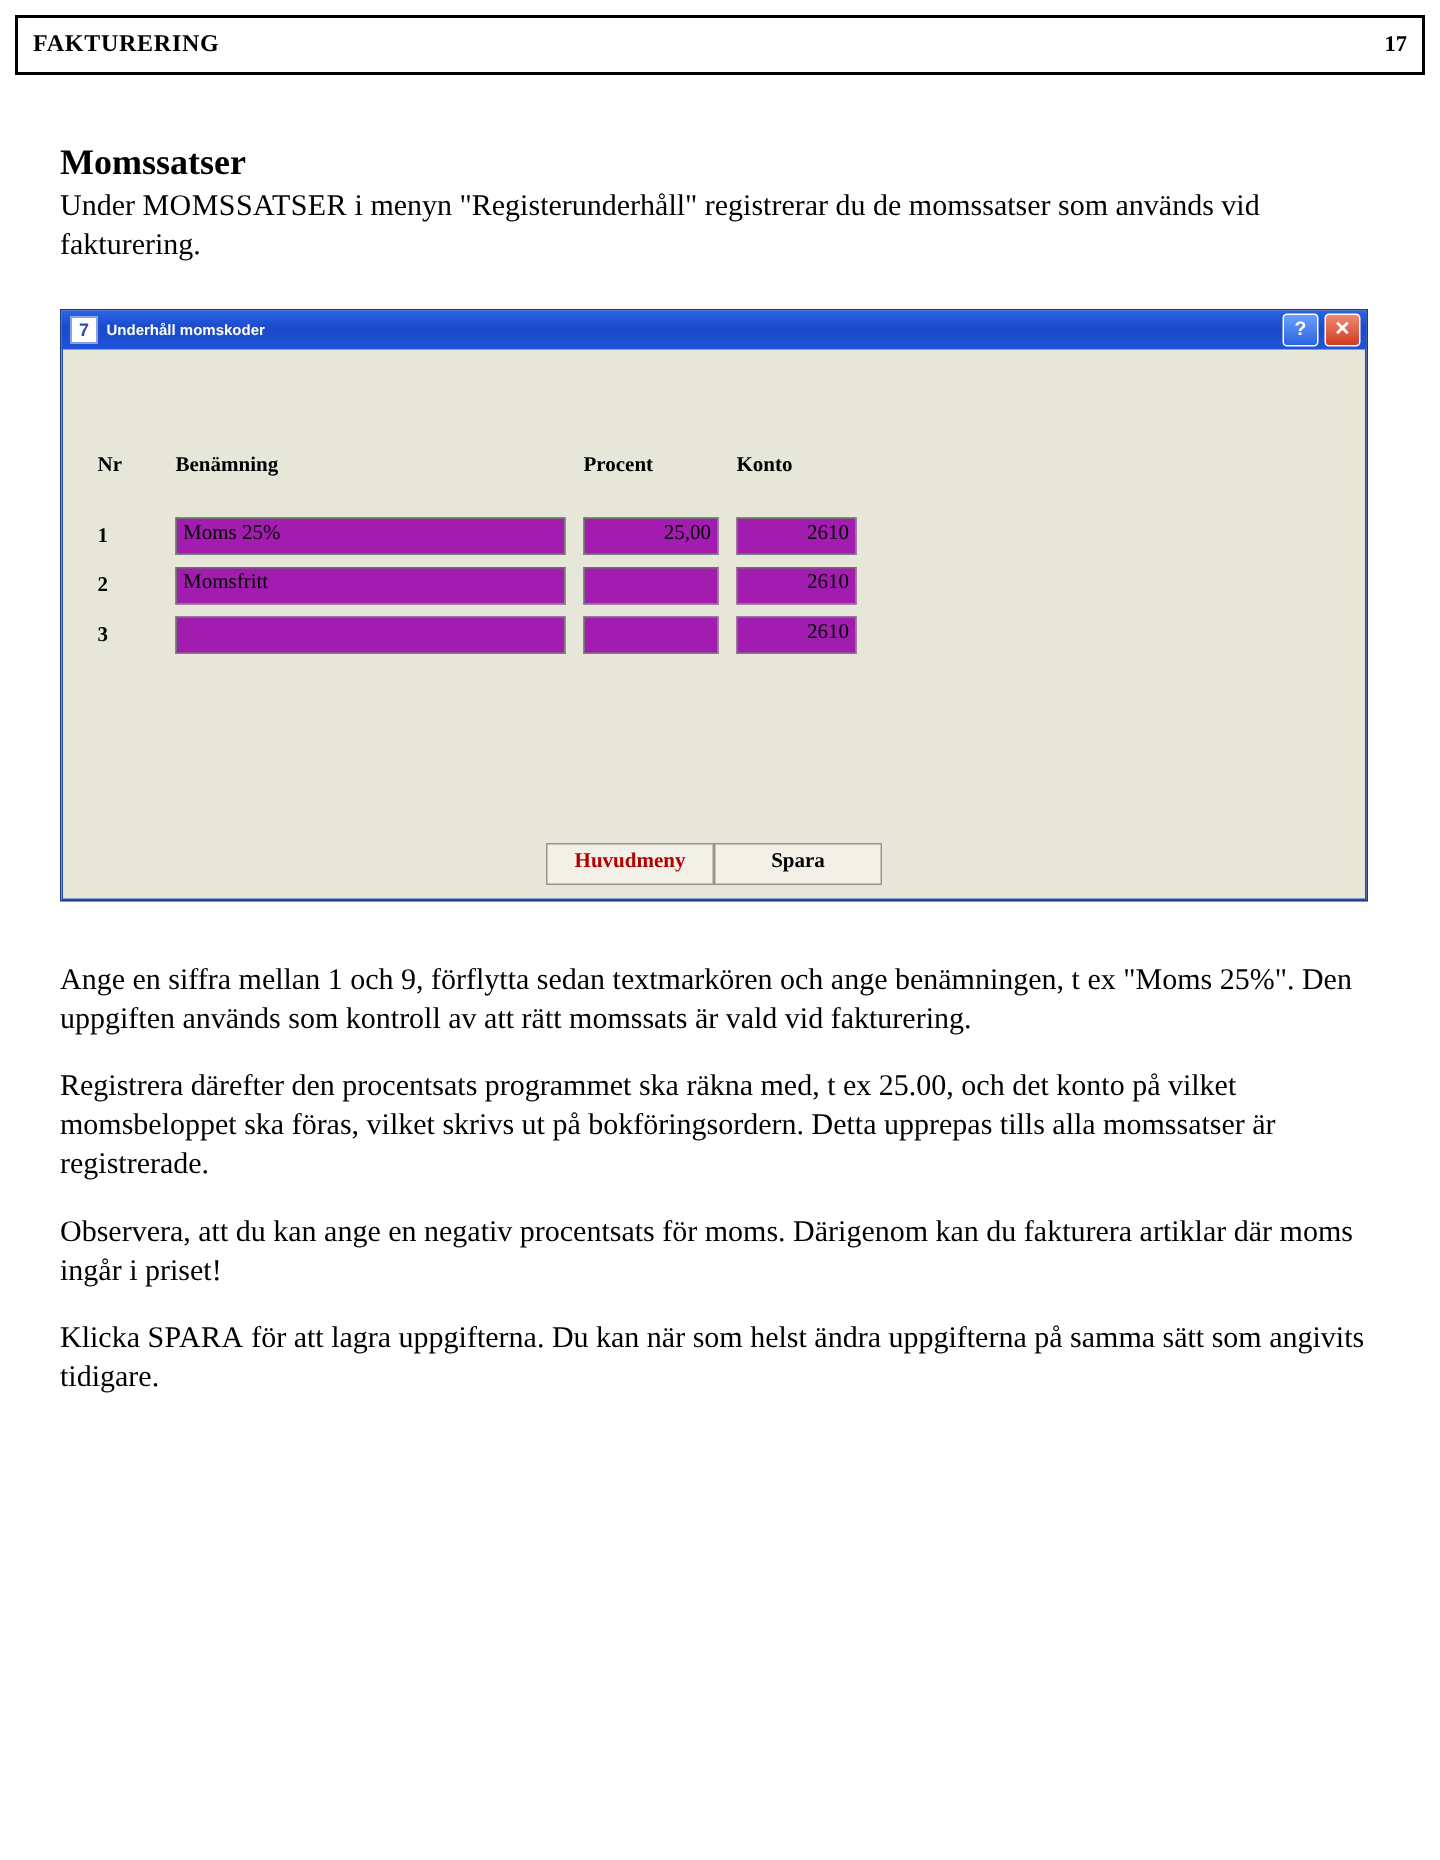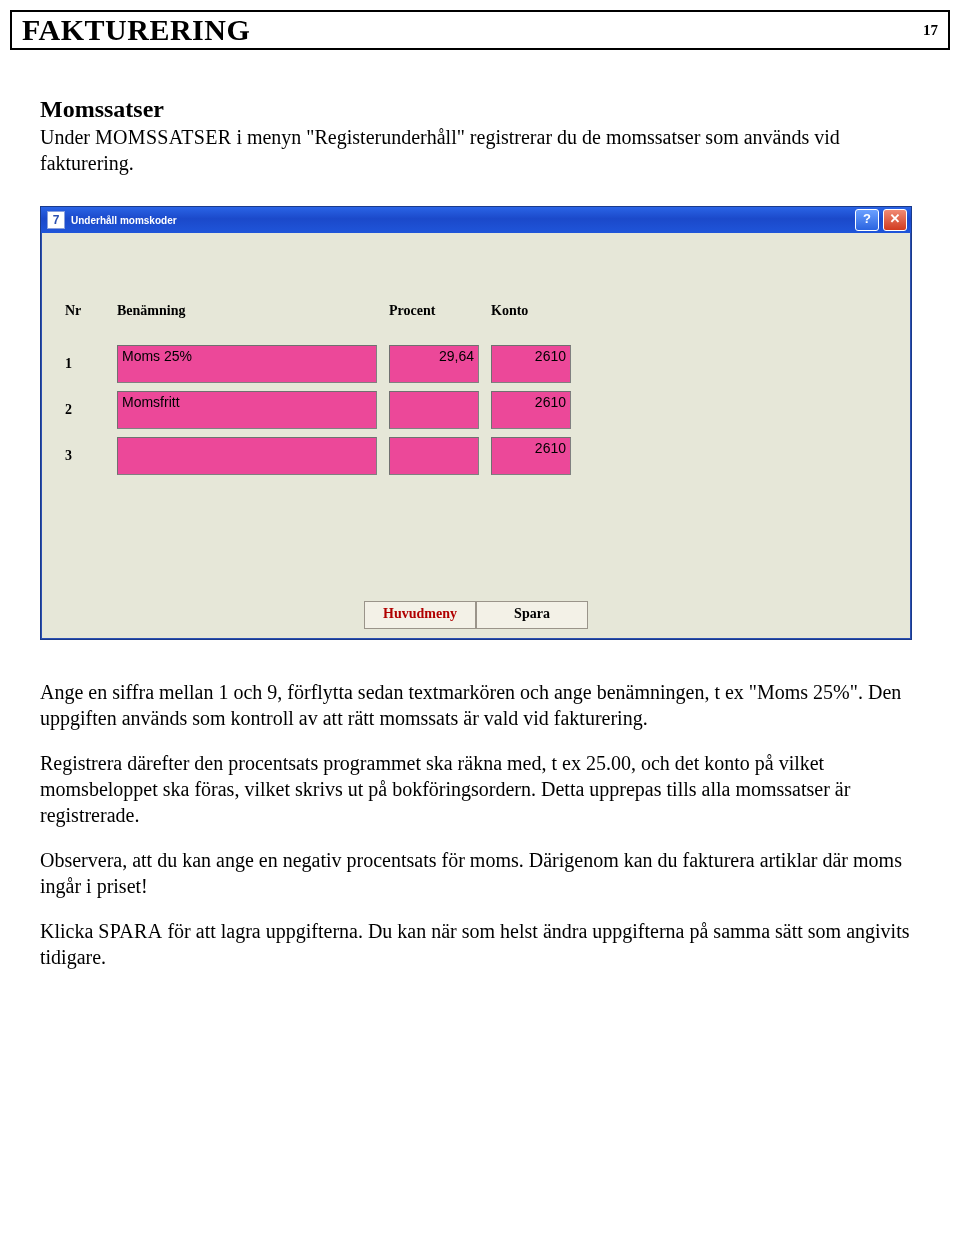--- a/index.html
+++ b/index.html
@@ -20,21 +20,21 @@
     border: 2px solid #000;
     margin: 10px 10px 0 10px;
     padding: 2px 10px;
     display: flex;
     justify-content: space-between;
     align-items: center;
     height: 32px;
   }
   .header-title {
     font-weight: bold;
-    font-size: 30px;
+    font-size: 16px;
     letter-spacing: 0.5px;
   }
   .header-page {
     font-weight: bold;
     font-size: 15px;
   }
   .content {
     padding: 26px 40px 0 40px;
   }
   h2.section {
@@ -121,28 +121,28 @@
     color: #000;
     margin-bottom: 26px;
     font-family: Georgia, serif;
   }
   .grid-row .nr {
     font-weight: bold;
     font-size: 14px;
     font-family: Georgia, serif;
   }
   .inp {
-    height: 38px;
+    height: 25px;
     border: 1px solid #808080;
     border-top-color: #707070;
     border-left-color: #707070;
-    background: #ec4899;
+    background: #a21caf;
     box-sizing: border-box;
     padding: 0 4px;
-    font-family: Liberation Sans, sans-serif;
+    font-family: Liberation Serif, serif;
     font-size: 14px;
     line-height: 20px;
   }
   .inp.right { text-align: right; }
 
   .dialog-footer {
     display: flex;
     justify-content: center;
     padding: 100px 24px 10px 24px;
   }
@@ -190,21 +190,21 @@
         <div class="grid-head">
           <div>Nr</div>
           <div>Benämning</div>
           <div>Procent</div>
           <div>Konto</div>
         </div>
 
         <div class="grid-row">
           <div class="nr">1</div>
           <div class="inp">Moms 25%</div>
-          <div class="inp right">29,64</div>
+          <div class="inp right">25,00</div>
           <div class="inp right">2610</div>
         </div>
         <div class="grid-row">
           <div class="nr">2</div>
           <div class="inp">Momsfritt</div>
           <div class="inp right"></div>
           <div class="inp right">2610</div>
         </div>
         <div class="grid-row">
           <div class="nr">3</div>

